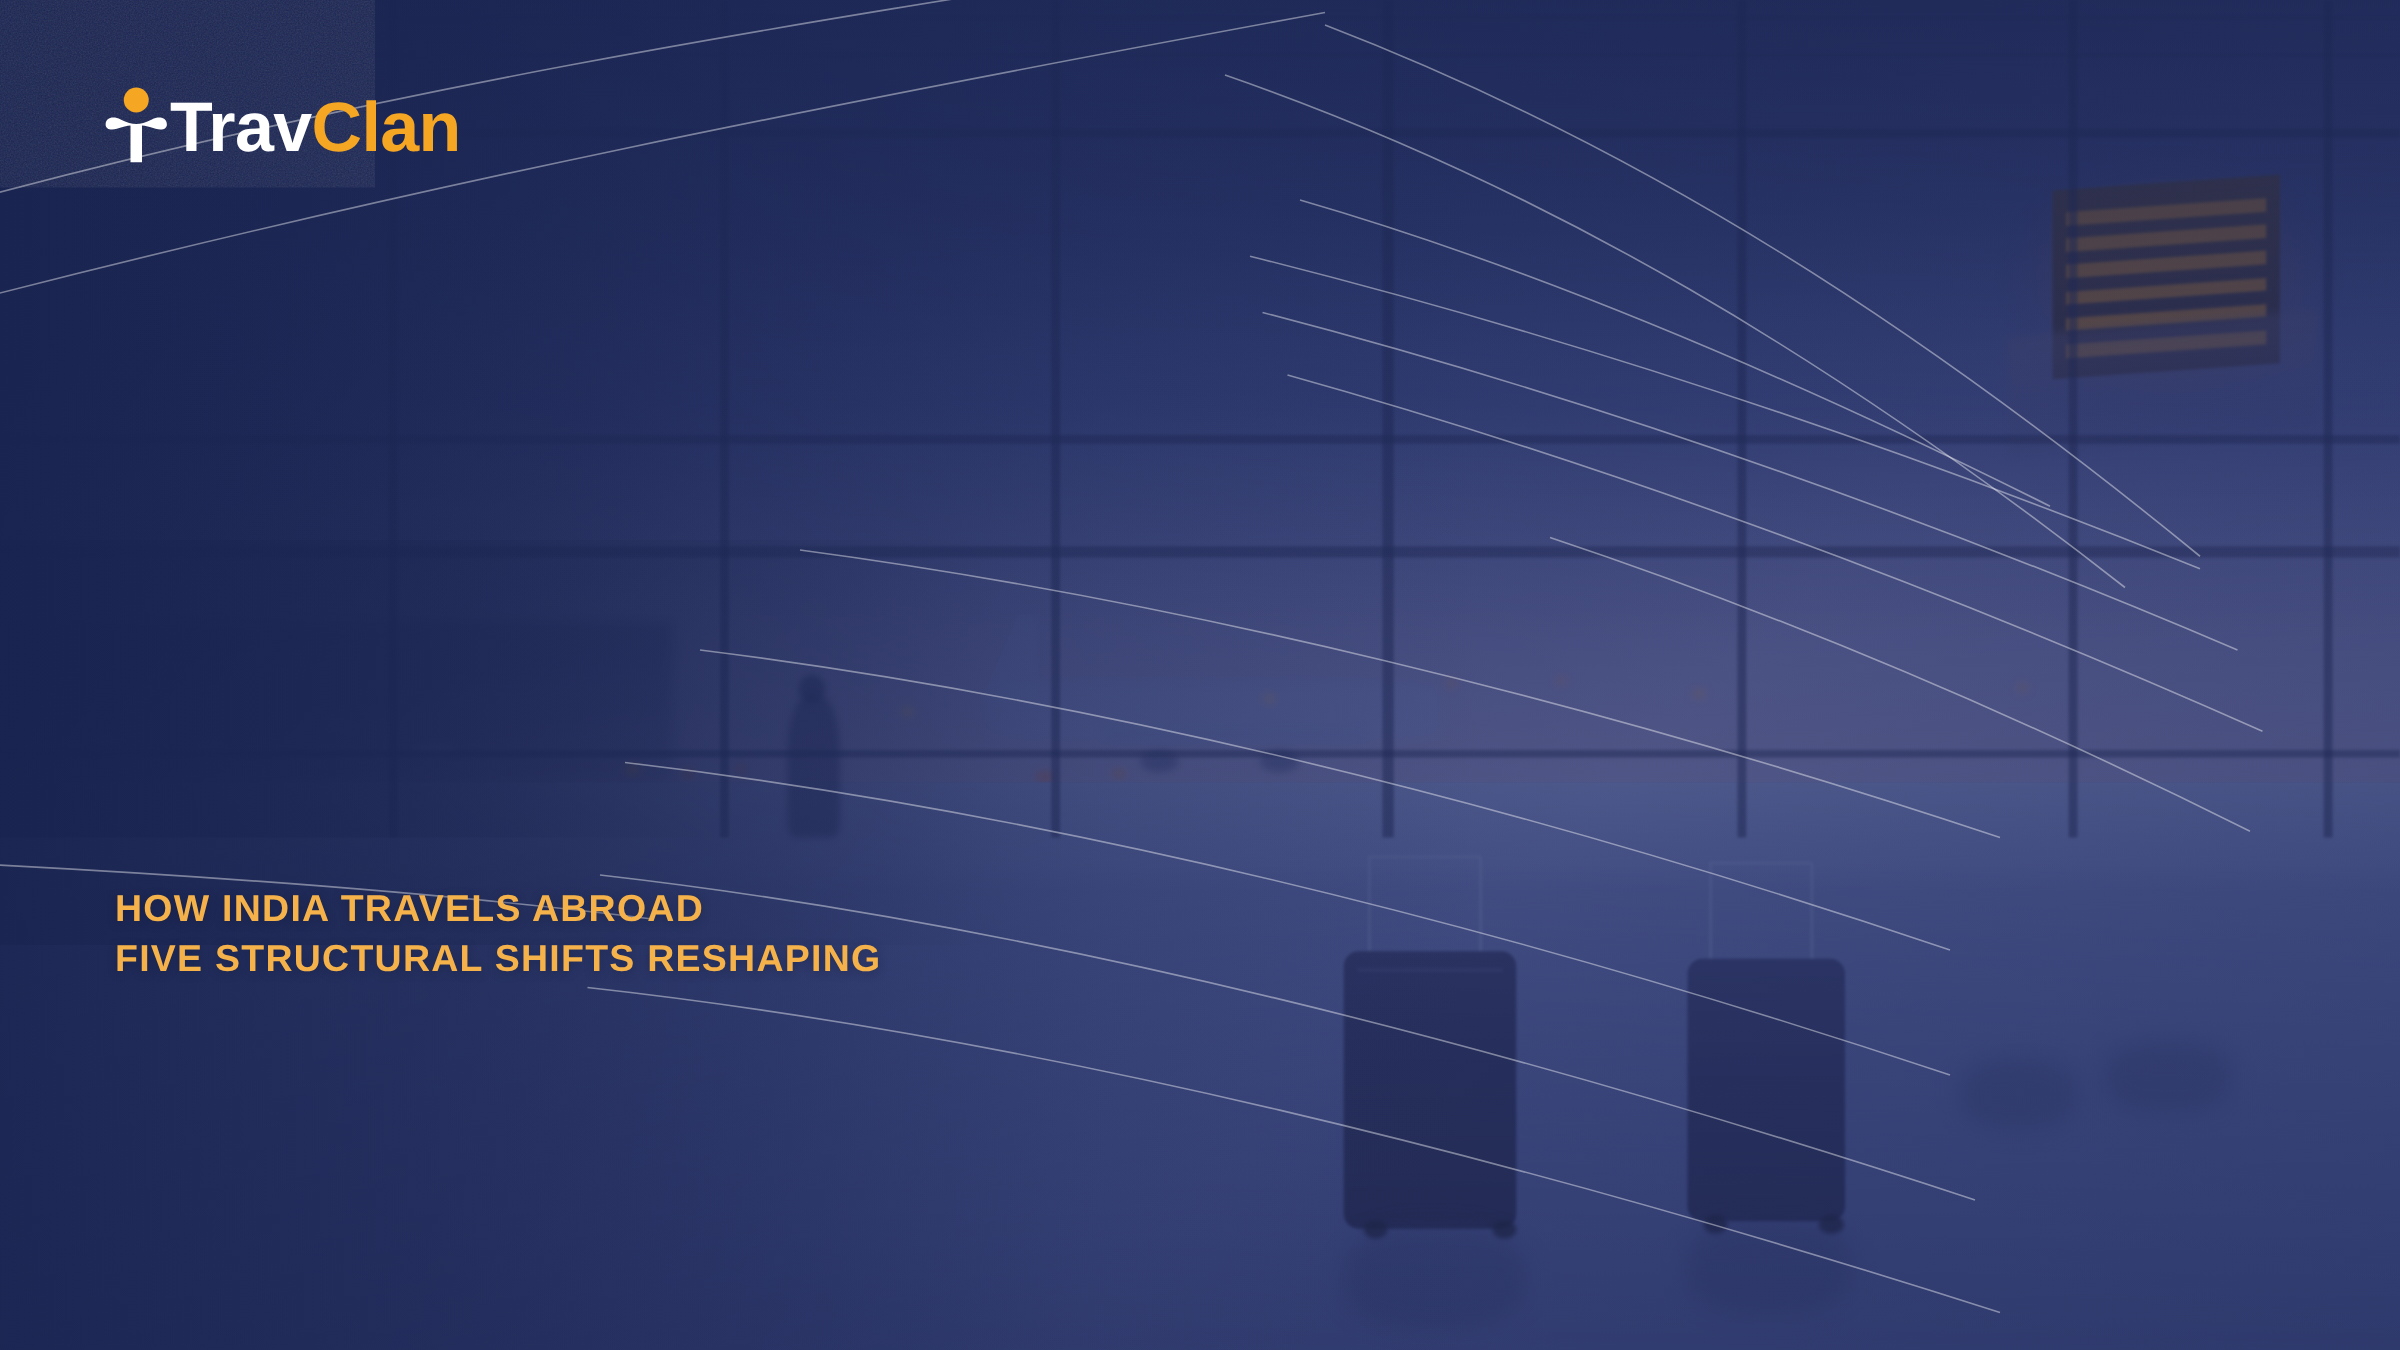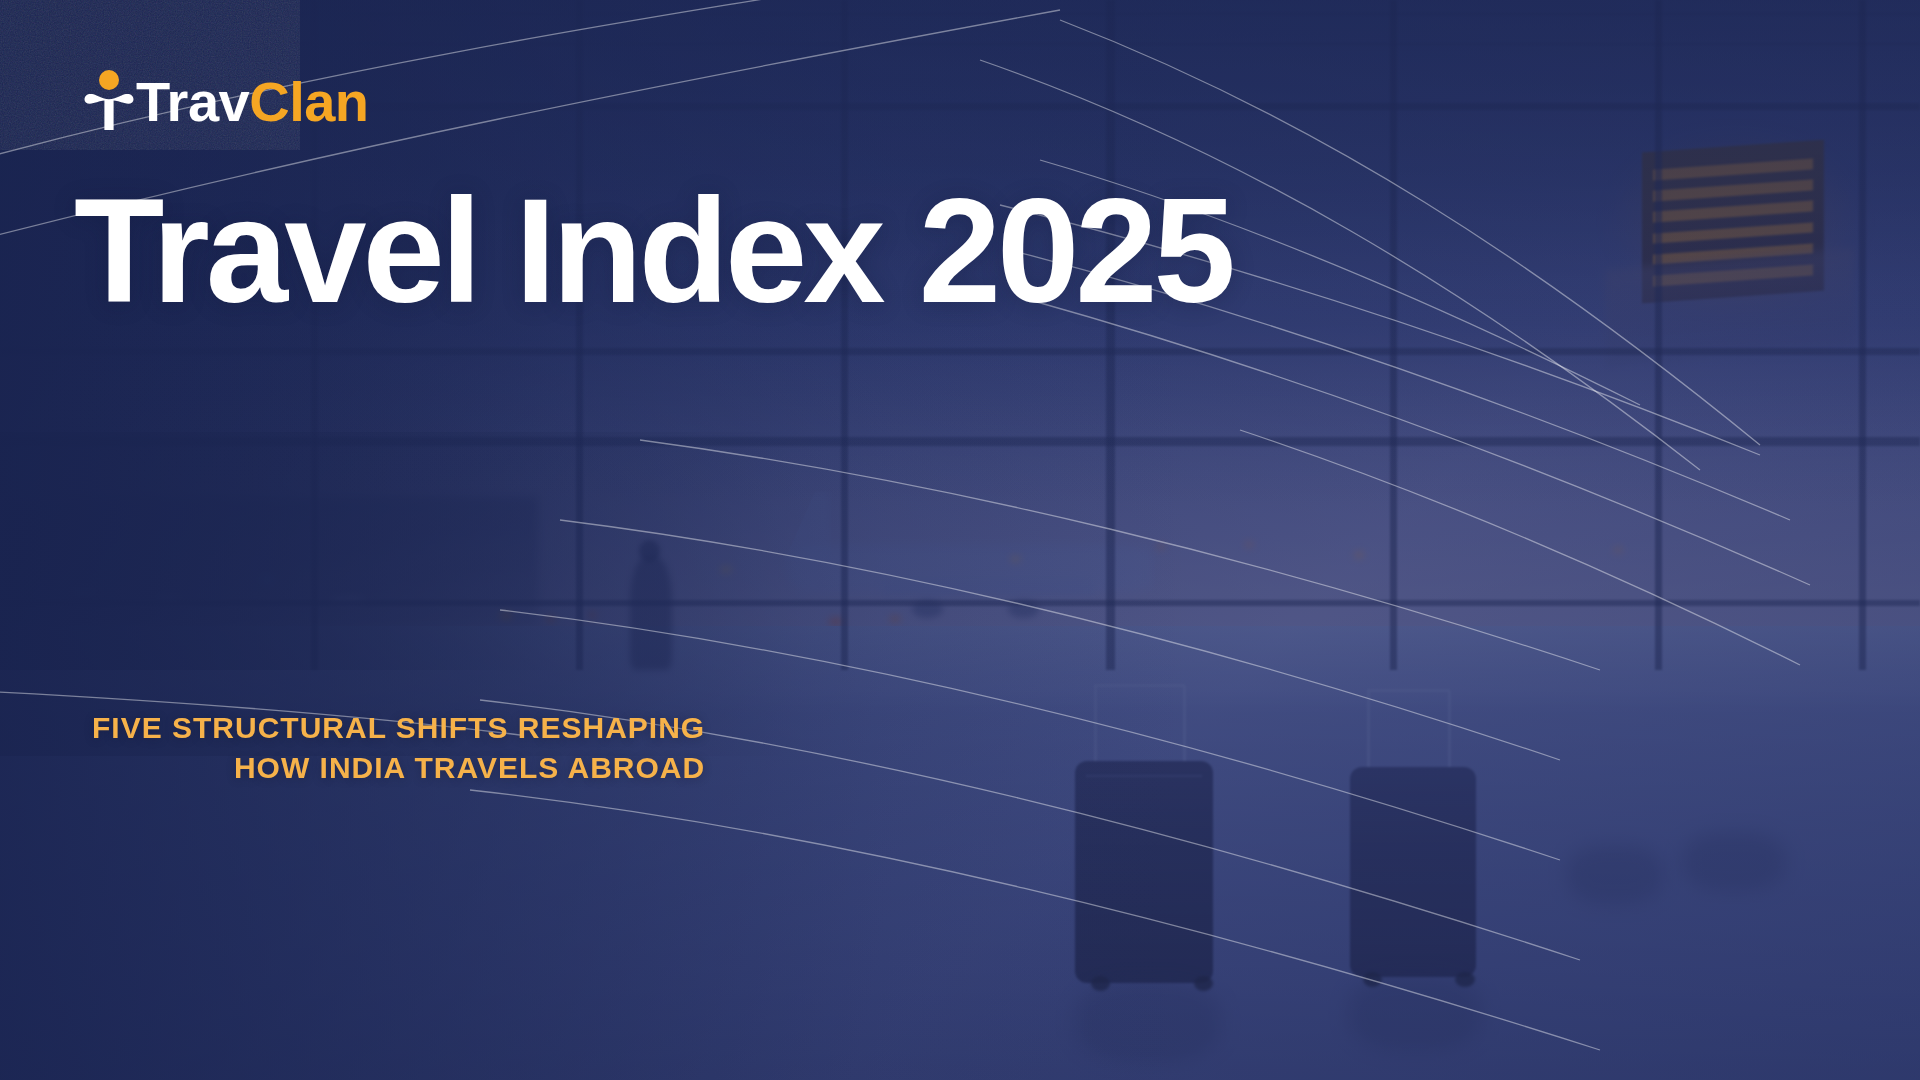--- a/index.html
+++ b/index.html
@@ -8,21 +8,20 @@
     overflow:hidden;
     background:#2e3f76;
     font-family:"Liberation Sans", sans-serif;
   }
 
   #cover {
     position:relative;
     width:1920px; height:1080px;
     overflow:hidden;
     background:#2b3b6e;
-    text-align:right;
   }
 
   
   .photo { position:absolute; inset:0; overflow:hidden; }
 
   
   .floor {
     position:absolute; left:0; right:0; top:58%; bottom:0;
     background:linear-gradient(180deg,#6e7bb0 0%, #7b86b8 14%, #6a76ab 45%, #5d69a0 75%, #515d93 100%);
   }
@@ -449,22 +448,21 @@
                    C 32.5 31.2, 36.5 29.8, 41.5 27.5 C 48 24.5, 53.5 26.5, 53.5 31.5
                    C 53.5 35.2, 49.5 36.6, 44.5 35 C 40 33.6, 36 32.6, 33.6 32.4
                    L 33.6 62 L 24.4 62 L 24.4 32.4 C 22 32.6, 18 33.6, 13.5 35
                    C 8.5 36.6, 4.5 35.2, 4.5 31.5 Z" fill="#FFFFFF"></path>
         </svg>
       </div>
       <div class="logo-word"><span class="logo-trav">Trav</span><span class="logo-clan">Clan</span></div>
     </div>
 
     <h1 class="headline">
-      <span class="l2">Travel Index 2025</span>
     </h1>
 
     <div class="subtitle">
+      <span>HOW INDIA TRAVELS ABROAD</span>
       <span>FIVE STRUCTURAL SHIFTS RESHAPING</span>
-      <span>HOW INDIA TRAVELS ABROAD</span>
     </div>
 
   </div>
 </div>
 
 </body></html>

